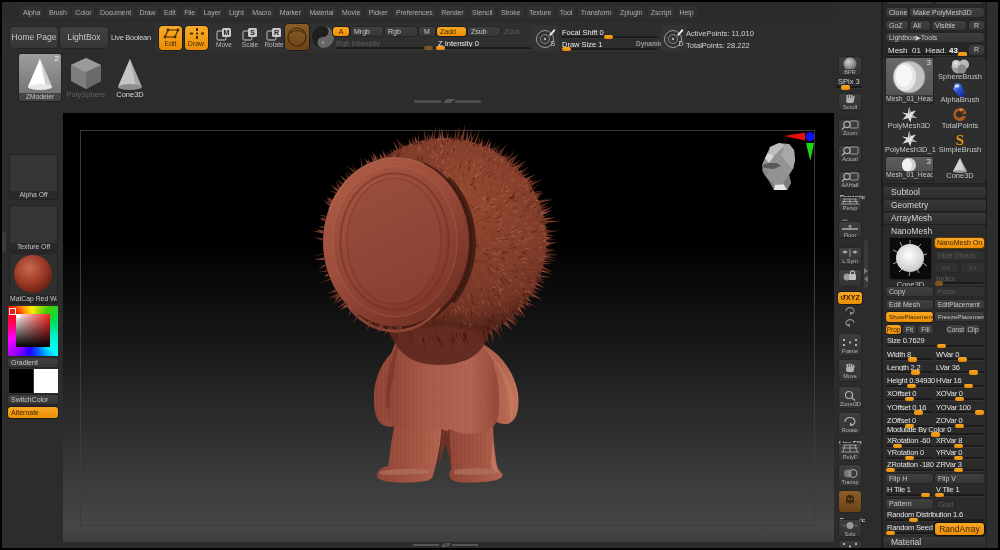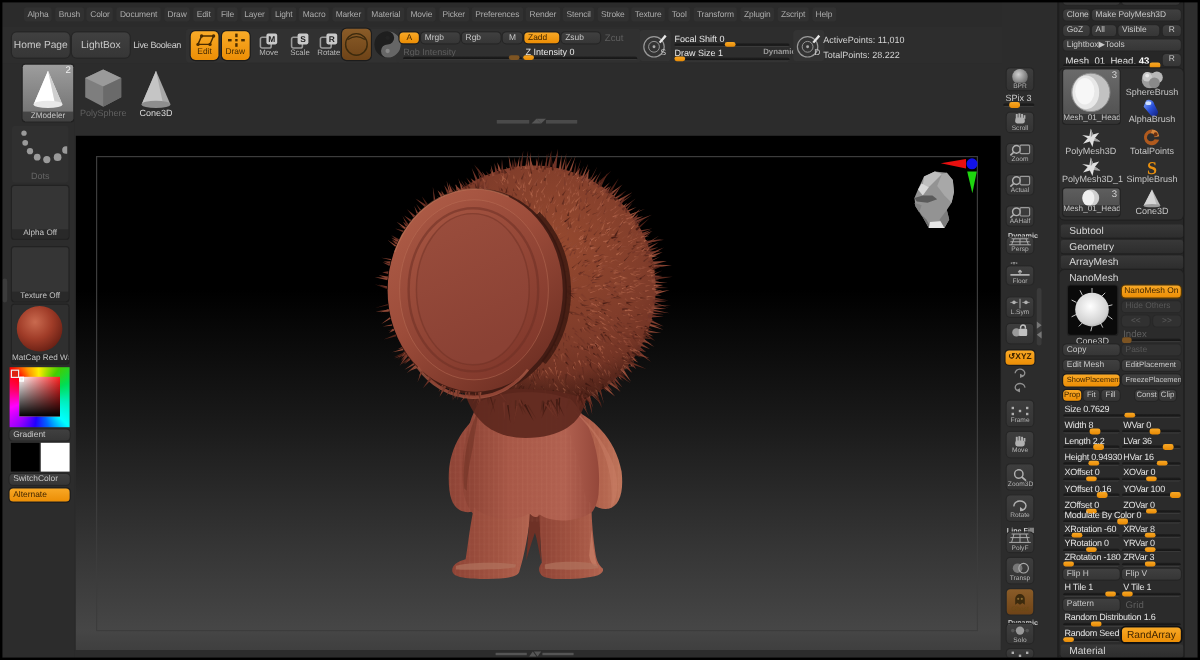--- a/index.html
+++ b/index.html
@@ -155,32 +155,20 @@
     <div class="abs" style="left:2px;top:53px;width:60px;height:495px;background:#2c2c2c;"></div>
     <div class="thumb" style="left:19px;top:54px;width:42px;height:47px;background:linear-gradient(#9d9d9d,#6e6e6e);">
       <svg width="42" height="38">
         <path d="M21 5 L33 33 L9 33 Z" fill="#f2f2f2"></path>
         <path d="M21 5 L27 33 L9 33 Z" fill="#ffffff"></path>
         <path d="M21 5 L33 33 L27 33 Z" fill="#cfcfcf"></path>
         <ellipse cx="21" cy="33" rx="12" ry="3" fill="#e8e8e8"></ellipse>
       </svg>
       <div class="abs" style="right:2px;top:0;color:#f0f0f0;font-size:8px;">2</div>
       <div class="tlabel">ZModeler</div>
-    </div>
-    <div class="abs" style="left:10px;top:105px;width:47px;height:47px;background:#303030;border-radius:2px;">
-      <svg width="44" height="40">
-        <circle cx="8" cy="6" r="2.2" fill="#9a9a9a"></circle>
-        <circle cx="9" cy="14" r="2.4" fill="#9a9a9a"></circle>
-        <circle cx="13" cy="21" r="2.6" fill="#9a9a9a"></circle>
-        <circle cx="19" cy="26" r="2.8" fill="#9a9a9a"></circle>
-        <circle cx="27" cy="28" r="3.0" fill="#9a9a9a"></circle>
-        <circle cx="36" cy="26" r="3.2" fill="#9a9a9a"></circle>
-        <circle cx="43" cy="20" r="3.2" fill="#9a9a9a"></circle>
-      </svg>
-      <div class="abs" style="left:0;right:0;bottom:1px;text-align:center;color:#666;font-size:7.5px;">Dots</div>
     </div>
     <div class="thumb" style="left:10px;top:155px;width:47px;height:44px;background:#353535;">
       <div class="tlabel" style="background:rgba(25,25,25,0.4);">Alpha Off</div>
     </div>
     <div class="thumb" style="left:10px;top:206px;width:47px;height:45px;background:#353535;">
       <div class="tlabel" style="background:rgba(25,25,25,0.4);">Texture Off</div>
     </div>
     <div class="thumb" style="left:10px;top:254px;width:47px;height:49px;background:#2f2f2f;">
       <svg width="47" height="41">
         <defs>

